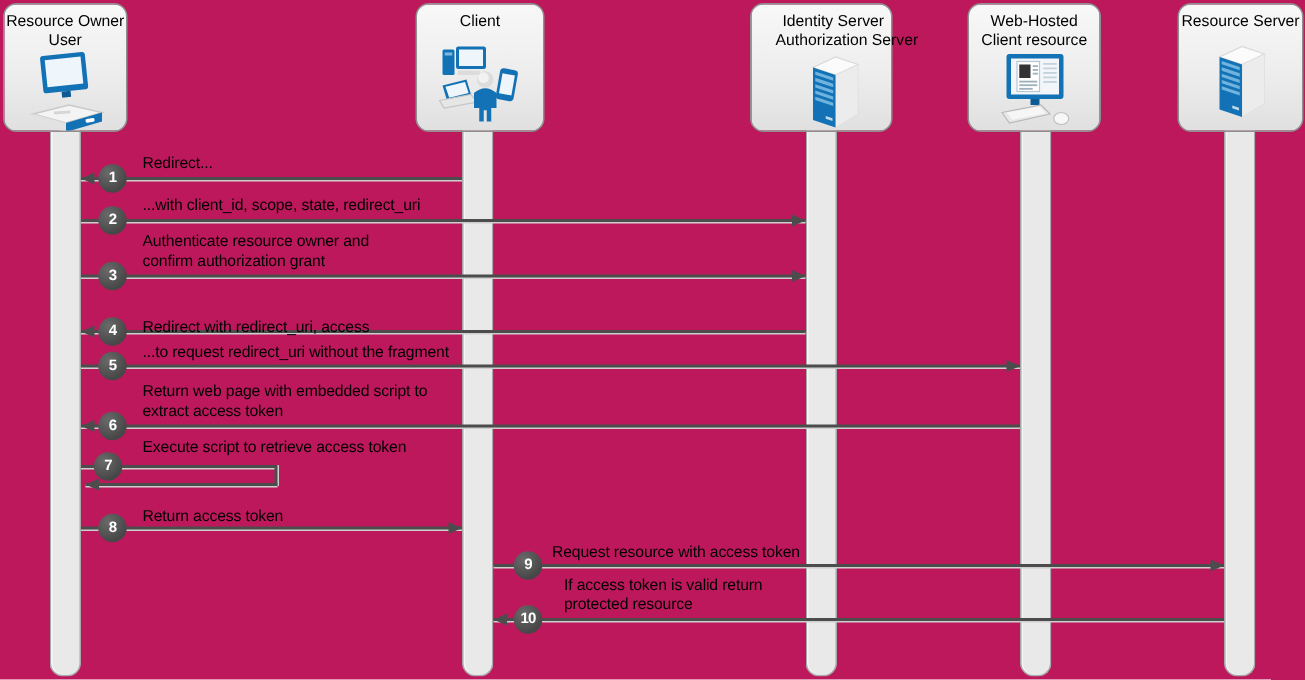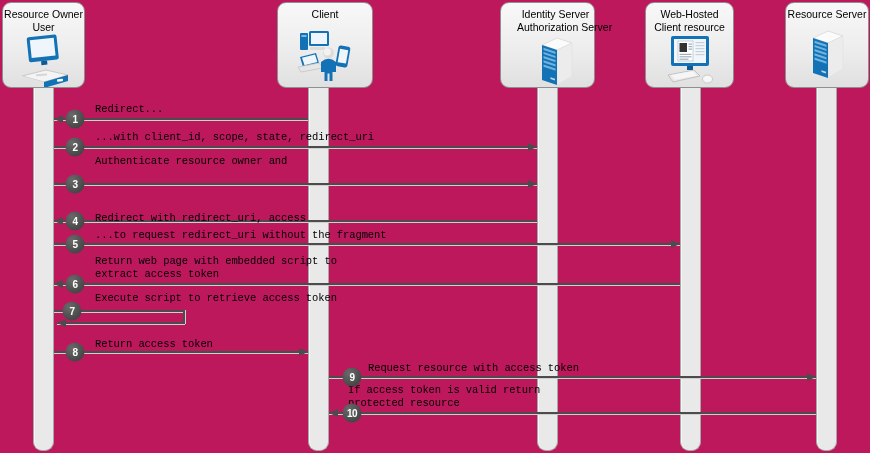--- a/index.html
+++ b/index.html
@@ -27,21 +27,21 @@
     border-bottom:4.5px solid transparent;border-right:9px solid #4c4c4c;z-index:2; }
   .arrow-right{ position:absolute;width:0;height:0;border-top:4.5px solid transparent;
     border-bottom:4.5px solid transparent;border-left:9px solid #4c4c4c;z-index:2; }
   .step-badge{
     position:absolute;width:19px;height:19px;border-radius:50%;
     background:radial-gradient(circle at 35% 30%, #6a6a6a, #474747 70%);
     color:#fff;font-size:10px;font-weight:bold;letter-spacing:-0.5px;
     display:flex;align-items:center;justify-content:center;
     transform:translate(-50%,-50%);z-index:4;
   }
-  .msg-label{ position:absolute;font-size:10.5px;line-height:13px;white-space:nowrap;z-index:3;letter-spacing:-0.1px;font-family:Liberation Mono, monospace; }
+  .msg-label{ position:absolute;font-size:10.5px;line-height:13px;white-space:nowrap;z-index:3;letter-spacing:-0.1px; }
 </style>
 </head>
 <body>
 
 <div id="stage">
     <div class="lifeline" style="left: 32.5px;"></div>
     <div class="lifeline" style="left: 308px;"></div>
     <div class="lifeline" style="left: 536.5px;"></div>
     <div class="lifeline" style="left: 679.5px;"></div>
     <div class="lifeline" style="left: 815.5px;"></div>
@@ -58,21 +58,21 @@
     <rect x="22" y="28" width="6" height="4" fill="#0d5a94"></rect>
   </g>
   <polygon points="4,43 28,37 50,42 26,49" fill="#f4f4f4" stroke="#c9c9c9" stroke-width="1"></polygon>
   <rect x="18" y="41" width="11" height="2" fill="#d6d6d6" transform="rotate(-4 23 42)"></rect>
   <polygon points="4,43 26,49 26,55 4,49" fill="#e2e2e2"></polygon>
   <polygon points="26,49 50,42 50,48 26,55" fill="#1272b5"></polygon>
   <rect x="39" y="46" width="6" height="2.5" rx="1" fill="#ffffff" transform="rotate(-8 42 47)"></rect>
 </svg>
       </div>
     </div>
-    <div class="actor-box" style="left: 277px; width: 96px; justify-content: space-between;">
+    <div class="actor-box" style="left: 277px; width: 86px; justify-content: space-between;">
       <div class="actor-label">
         <div>Client</div>
       </div>
       <div class="actor-icon-wrap">
         <svg width="56" height="58" viewBox="0 0 56 58">
   <rect x="3" y="8" width="8" height="17" rx="1" fill="#1272b5"></rect>
   <rect x="4.5" y="10" width="5" height="2" fill="#7fb8de"></rect>
   <rect x="12" y="6" width="20" height="15" rx="1.5" fill="#1272b5"></rect>
   <rect x="14" y="8" width="16" height="11" fill="#eef5fb"></rect>
   <rect x="13" y="22" width="15" height="3" rx="1" fill="#dcdcdc"></rect>
@@ -165,20 +165,21 @@
     <div class="msg-line" style="left: 53.5px; top: 146px; width: 483px;"></div>
     <div class="arrow-right" style="left: 527.5px; top: 142.5px;"></div>
     <div class="msg-label" style="left: 95px; top: 131px;">
       <div>...with client_id, scope, state, redirect_uri</div>
     </div>
     <div class="step-badge" style="left: 75px; top: 147px;">2</div>
     <div class="msg-line" style="left: 53.5px; top: 183px; width: 483px;"></div>
     <div class="arrow-right" style="left: 527.5px; top: 179.5px;"></div>
     <div class="msg-label" style="left: 95px; top: 155px;">
       <div>Authenticate resource owner and</div>
+      <div>confirm authorization grant</div>
     </div>
     <div class="step-badge" style="left: 75px; top: 184px;">3</div>
     <div class="msg-line" style="left: 53.5px; top: 220px; width: 483px;"></div>
     <div class="arrow-left" style="left: 53.5px; top: 216.5px;"></div>
     <div class="msg-label" style="left: 95px; top: 192px; margin-top: 20px;">
       <div>Redirect with redirect_uri, access</div>
     </div>
     <div class="step-badge" style="left: 75px; top: 221px;">4</div>
     <div class="msg-line" style="left: 53.5px; top: 243px; width: 626px;"></div>
     <div class="arrow-right" style="left: 670.5px; top: 239.5px;"></div>
@@ -208,18 +209,18 @@
     </div>
     <div class="step-badge" style="left: 75px; top: 352px;">8</div>
     <div class="msg-line" style="left: 329px; top: 376px; width: 486.5px;"></div>
     <div class="arrow-right" style="left: 806.5px; top: 372.5px;"></div>
     <div class="msg-label" style="left: 368px; top: 362px;">
       <div>Request resource with access token</div>
     </div>
     <div class="step-badge" style="left: 352px; top: 377px;">9</div>
     <div class="msg-line" style="left: 329px; top: 412px; width: 486.5px;"></div>
     <div class="arrow-left" style="left: 329px; top: 408.5px;"></div>
-    <div class="msg-label" style="left: 348px; top: 384px;">
+    <div class="msg-label" style="left: 376px; top: 384px;">
       <div>If access token is valid return</div>
       <div>protected resource</div>
     </div>
     <div class="step-badge" style="left: 352px; top: 413px;">10</div>
   </div>
 
 </body></html>

